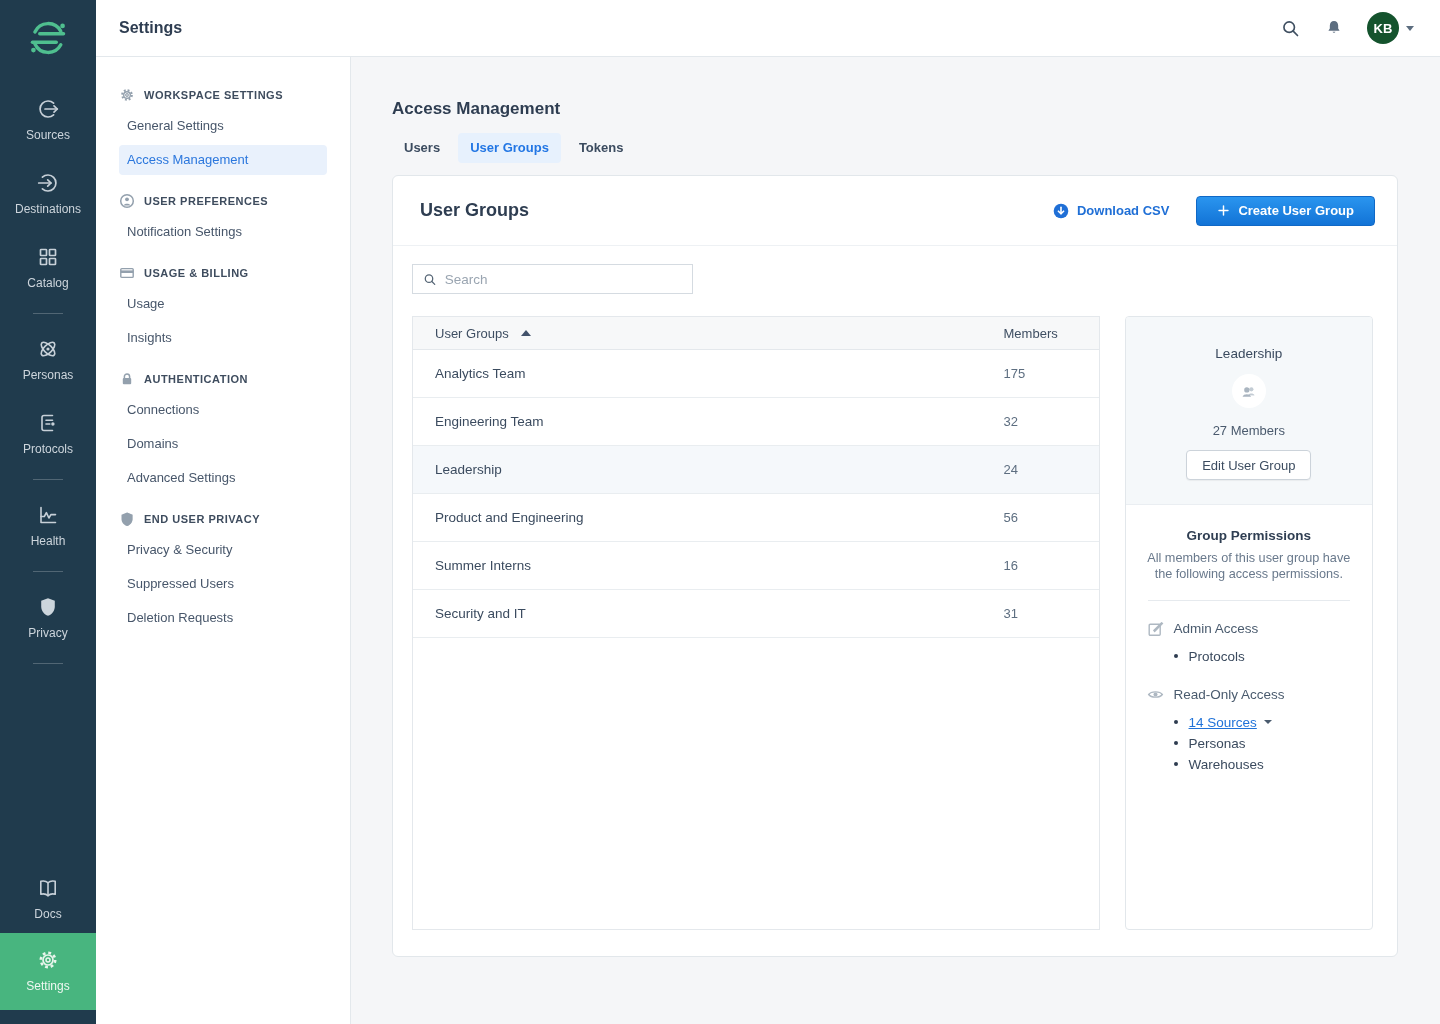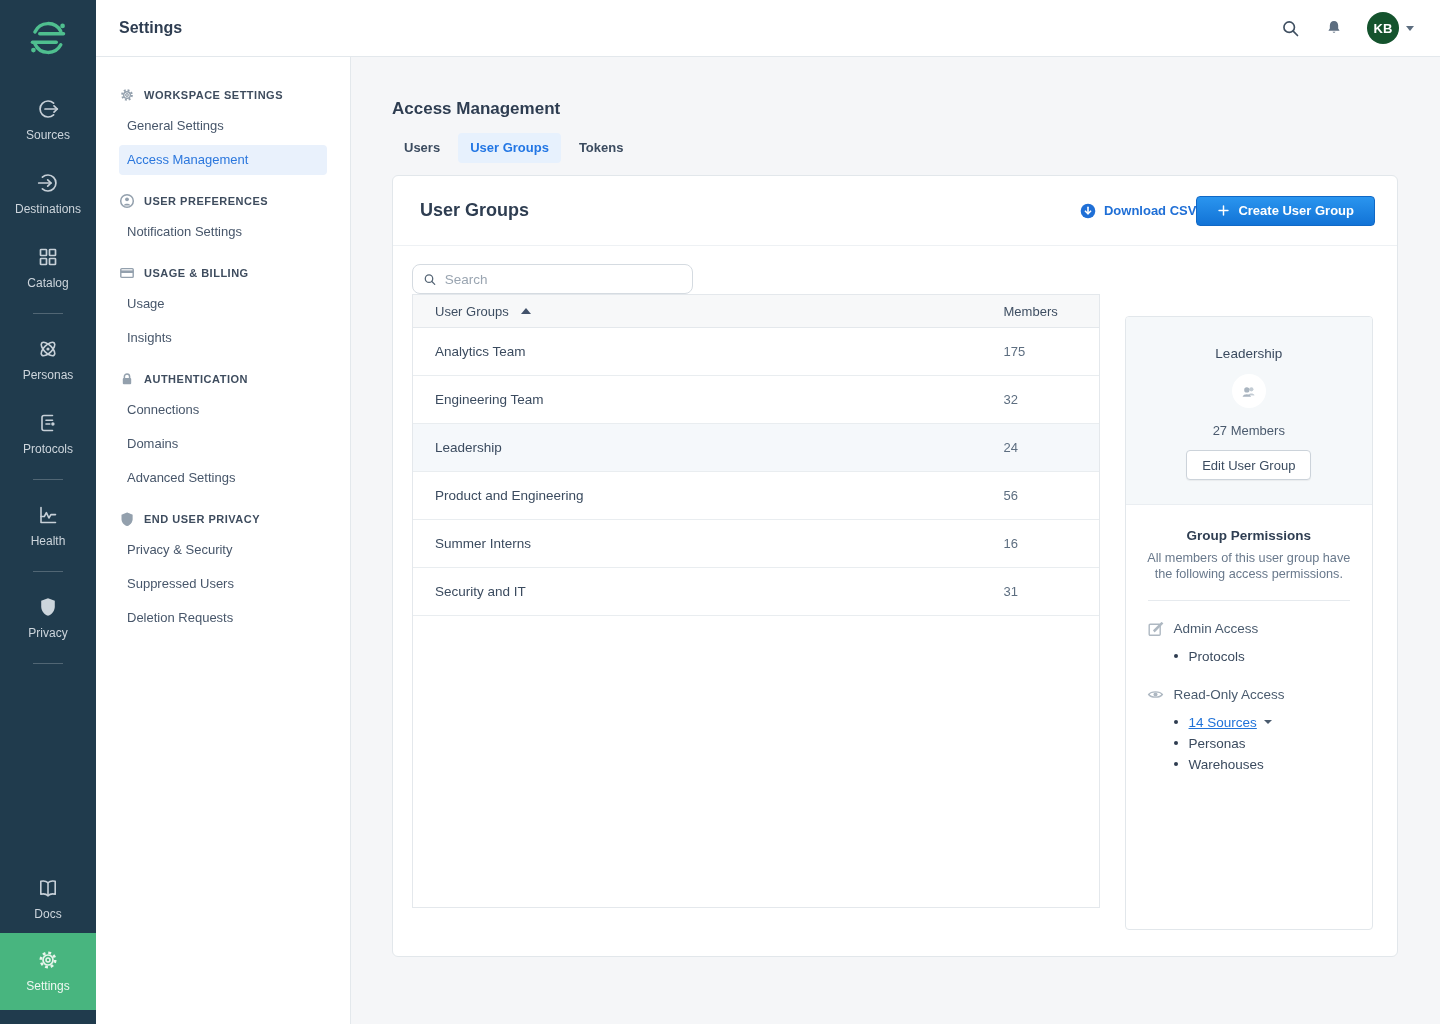--- a/index.html
+++ b/index.html
@@ -92,37 +92,37 @@
     margin-top:12px; width:1006px; height:782px; background:#fff;
     border:1px solid #e2e7eb; border-radius:6px;
     display:flex; flex-direction:column;
   }
   .card-header {
     height:70px; flex-shrink:0; border-bottom:1px solid #eef1f4;
     display:flex; align-items:center; justify-content:space-between;
     padding:0 22px 0 27px;
   }
   .card-title { font-size:18px; font-weight:bold; color:#2e3d51; }
-  .card-actions { display:flex; align-items:center; }
+  .card-actions { display:flex; align-items:center; gap:27px; }
   .download-link {
     display:flex; align-items:center; gap:8px; cursor:pointer;
     color:#1f6fd6; font-size:13px; font-weight:bold;
   }
   .create-btn {
     display:flex; align-items:center; gap:8px; cursor:pointer;
     background:linear-gradient(#2a95ef,#1273d6); border:1px solid #1068c6;
     color:#fff; font-size:13px; font-weight:bold;
     height:30px; padding:0 20px; border-radius:4px;
   }
 
   .card-body { flex:1; display:flex; gap:25px; padding:18px 24px 27px 19px; }
   .table-col { width:689px; display:flex; flex-direction:column; }
   .search-box {
-    width:281px; height:30px; border:1px solid #d5dbe1; border-radius:8px;
-    display:flex; align-items:center; gap:8px; padding:0 10px; 
+    width:281px; height:30px; border:1px solid #d5dbe1; border-radius:0;
+    display:flex; align-items:center; gap:8px; padding:0 10px; margin-bottom:22px;
     background:#fff;
   }
   .search-box input {
     border:none; outline:none; width:100%; font-size:13.5px; color:#3b4b5f;
     font-family:"Liberation Sans", sans-serif; background:transparent;
   }
   .search-box input::placeholder { color:#9aa5b1; }
 
   .groups-table { border:1px solid #e4e8ec; height:614px; background:#fff; }
   .thead {

